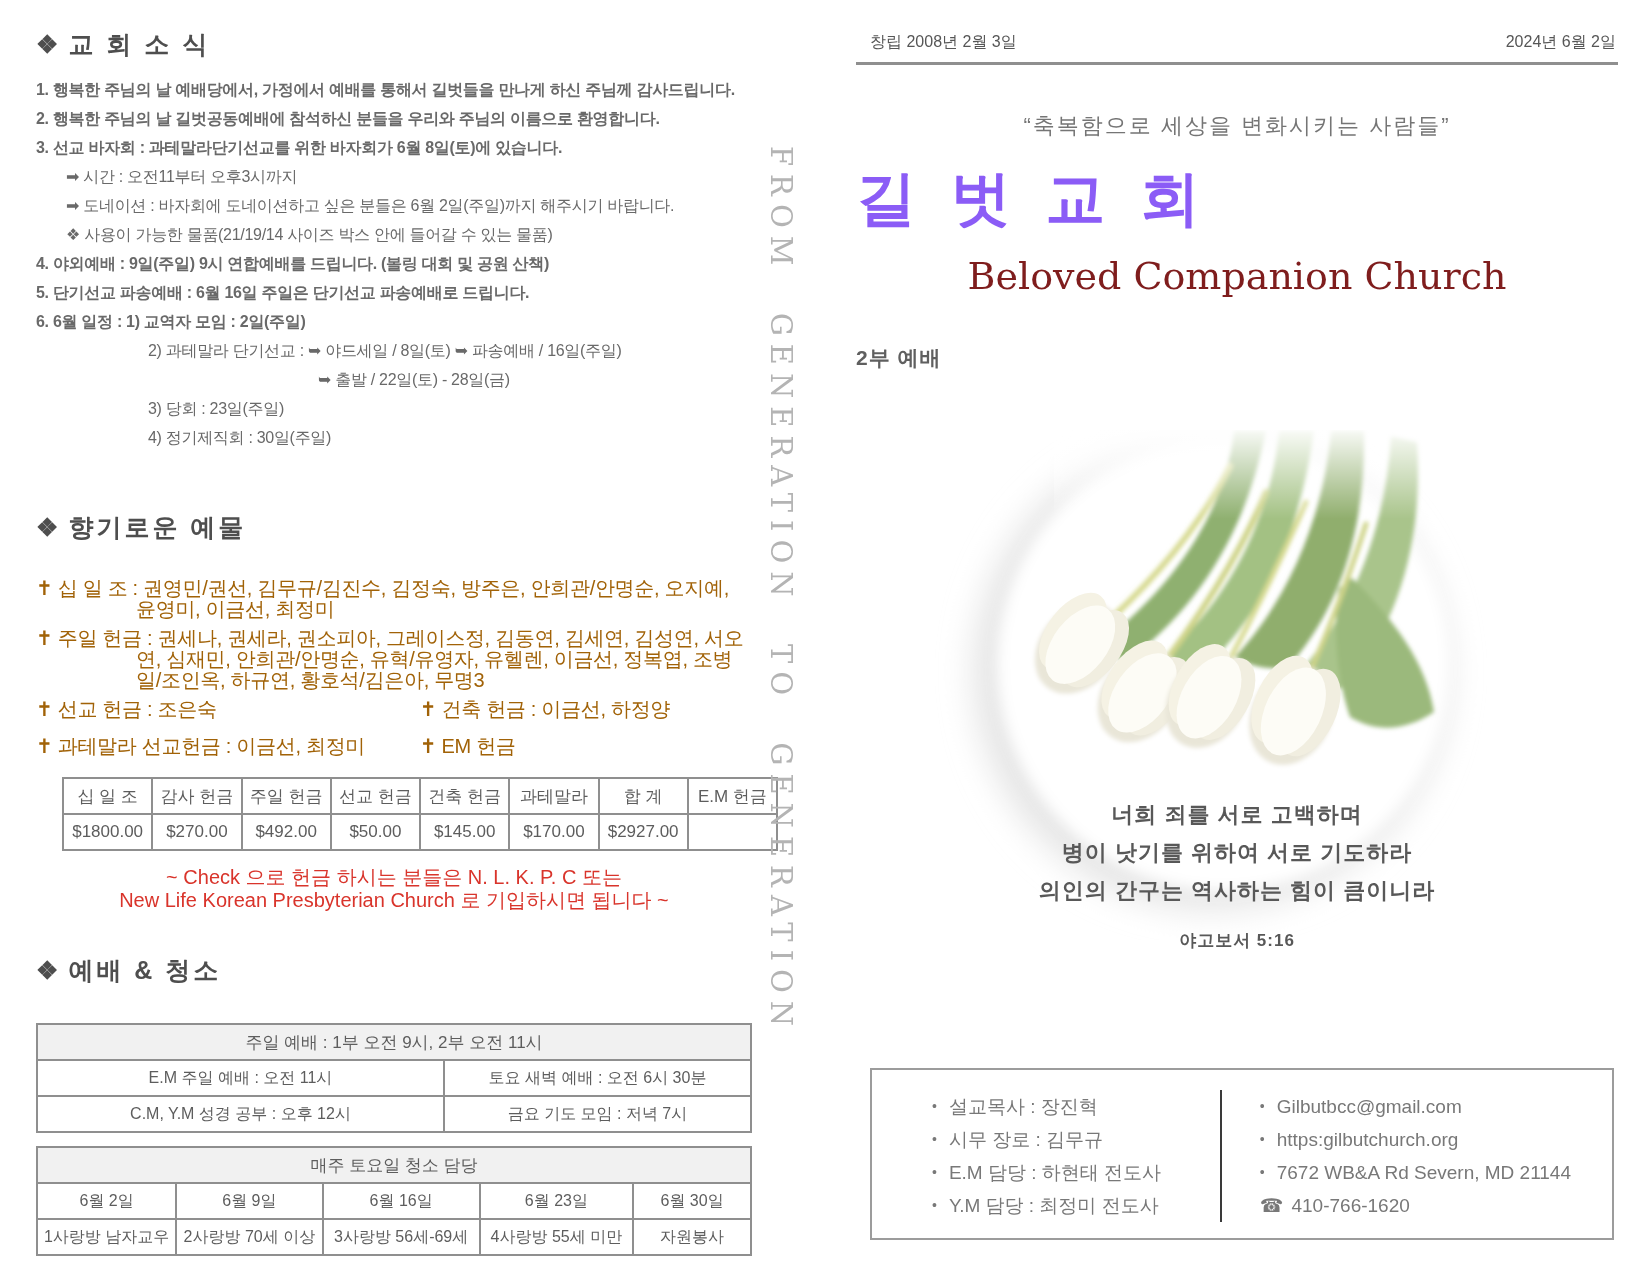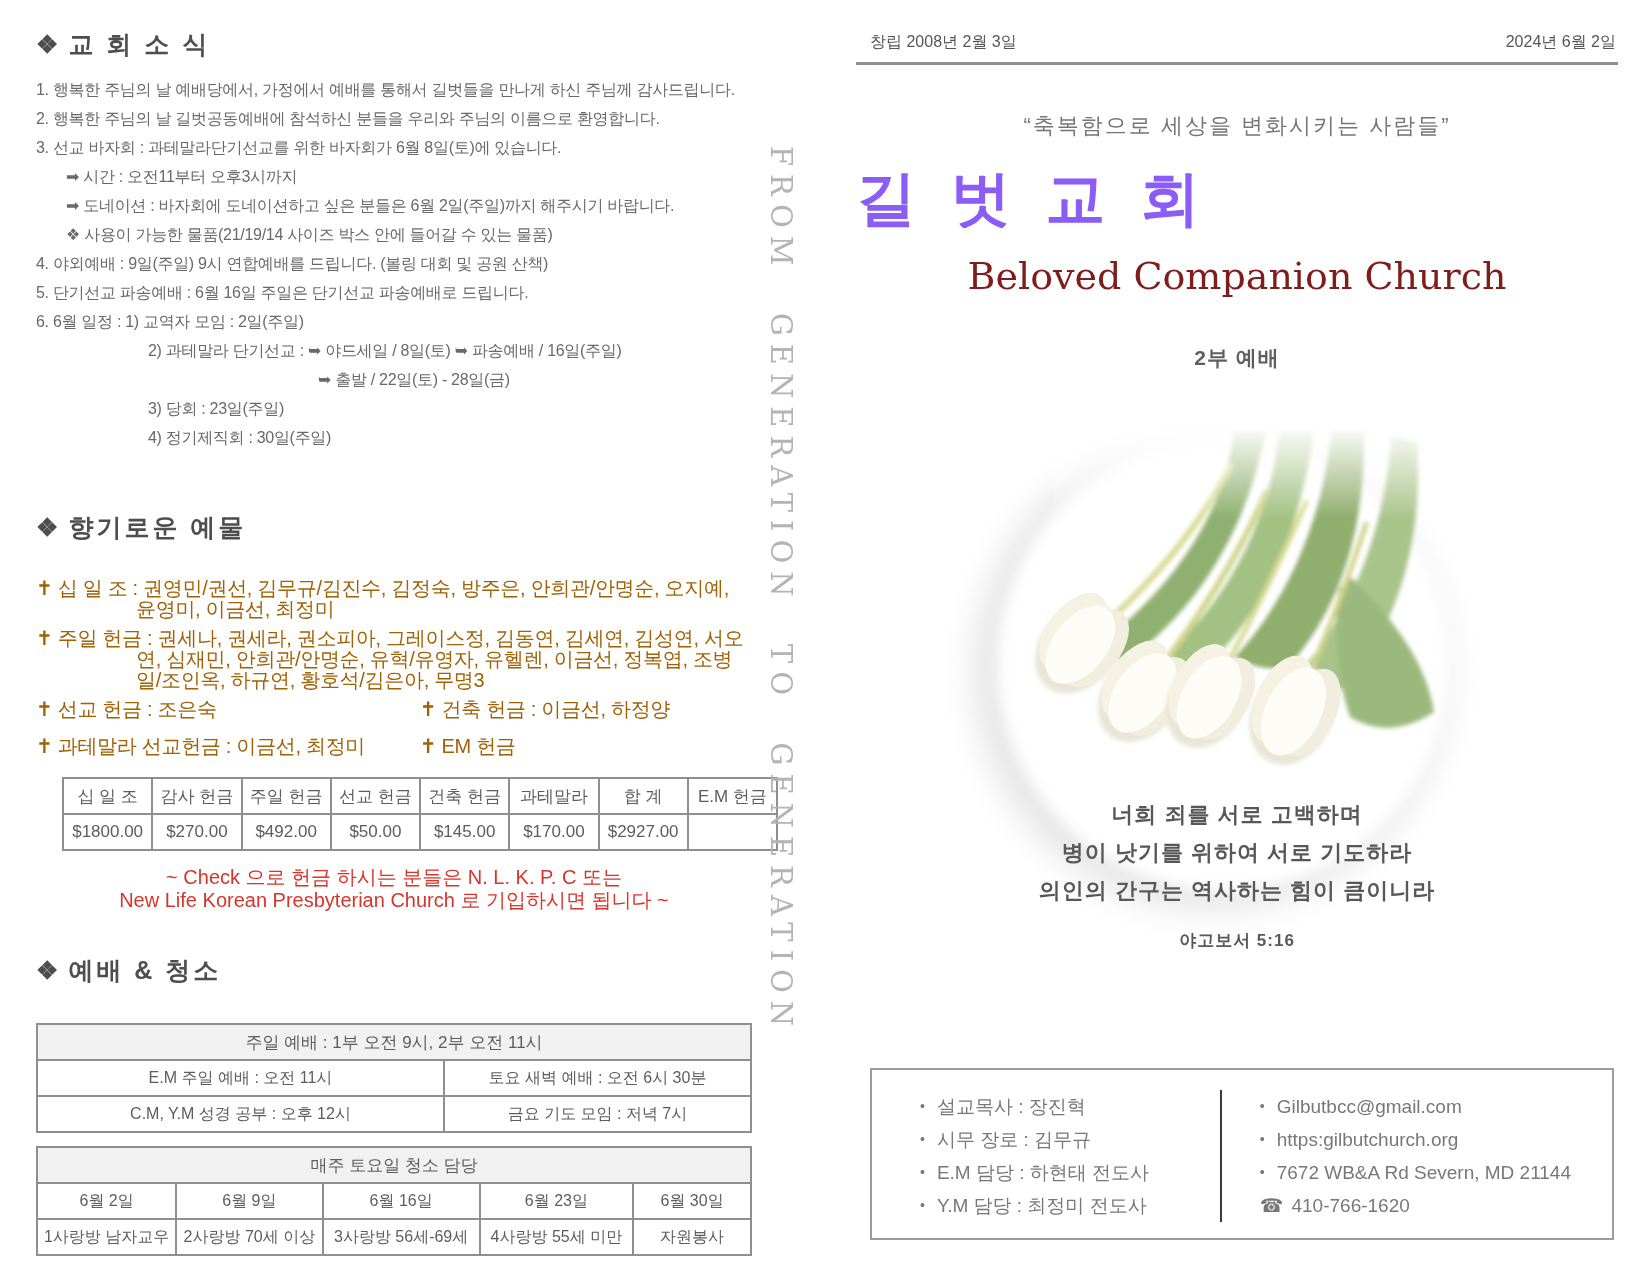--- a/index.html
+++ b/index.html
@@ -6,21 +6,21 @@
   body {
     width:1650px; height:1275px; position:relative; overflow:hidden;
     background:#ffffff; font-family:"Liberation Sans", sans-serif; color:#696969;
   }
   
   .lp { position:absolute; left:36px; top:28px; width:716px; }
   .sec-title { font-size:25px; font-weight:bold; color:#4e4e4e; letter-spacing:3px; }
   .sec-title .dm { margin-right:10px; letter-spacing:0; }
   .news { margin-top:20px; }
   .nl { font-size:16px; line-height:18px; margin-bottom:11px; color:#696969; letter-spacing:-0.3px; }
-  .nl.i0 { padding-left:22px; text-indent:-22px; }
+  .nl.i0 { padding-left:22px; text-indent:-22px;font-weight:bold; }
   .nl.i1 { padding-left:54px; text-indent:-24px; }
   .nl.i2 { padding-left:136px; text-indent:-24px; }
   .nl.i3 { padding-left:306px; text-indent:-24px; }
   .off-title { margin-top:64px; }
   .off-lines { margin-top:34px; }
   .off-line { font-size:20px; line-height:21px; color:#a16207; margin-bottom:8px;
               padding-left:100px; text-indent:-100px; letter-spacing:-0.3px; }
   .pair { display:flex; margin-bottom:8px; }
   .pair .pl { width:55%; }
   .pair .pr { width:45%; }
@@ -43,30 +43,30 @@
   
   .rp { position:absolute; left:856px; top:30px; width:762px; height:1245px; }
   .rp-head { display:flex; justify-content:space-between; font-size:16px; color:#565656;
              padding:2px 2px 0 14px; }
   .rp-rule { border-top:3px solid #8f8f8f; margin-top:9px; }
   .motto { margin-top:46px; text-align:center; font-size:22px; color:#757575; letter-spacing:2px; }
   .ch-kr { margin-top:18px; text-align:left; font-size:60px; font-weight:bold;
            color:#8b5cf6; letter-spacing:9px; white-space:nowrap; }
   .ch-en { margin-top:14px; text-align:center; font-family:"DejaVu Serif", serif;
            font-size:38px; color:#7f1d1d; }
-  .service { margin-top:46px; text-align:center; font-size:21px; font-weight:bold;
+  .service { margin-top:46px; font-size:21px; font-weight:bold;
              color:#5f5f5f; letter-spacing:1px; }
   .tulip { position:absolute; left:78px; top:400px; width:560px; height:510px; }
   .verse { position:absolute; top:766px; left:0; width:100%; text-align:center;
            font-size:22px; font-weight:bold; color:#585858; line-height:38px; letter-spacing:1px; }
   .verse-ref { margin-top:12px; font-size:17px; }
   .contact { position:absolute; top:1038px; left:14px; width:744px; box-sizing:border-box;
              border:2px solid #9c9c9c; display:flex; padding:20px 0 16px; background:#fff; }
   .cc { box-sizing:border-box; }
-  .cc.l { width:47%; padding-left:48px; }
+  .cc.l { width:47%; padding-left:60px; }
   .cc.r { width:53%; border-left:2px solid #3a3a3a; padding-left:38px; }
   .ci { font-size:19px; color:#787878; line-height:33px; white-space:nowrap; }
   .ci .b { margin-right:12px; font-size:14px; vertical-align:2px; }
   .ci .ph { margin-right:8px; font-size:19px; }
 </style>
 </head>
 <body>
 
 <div class="lp">
 

